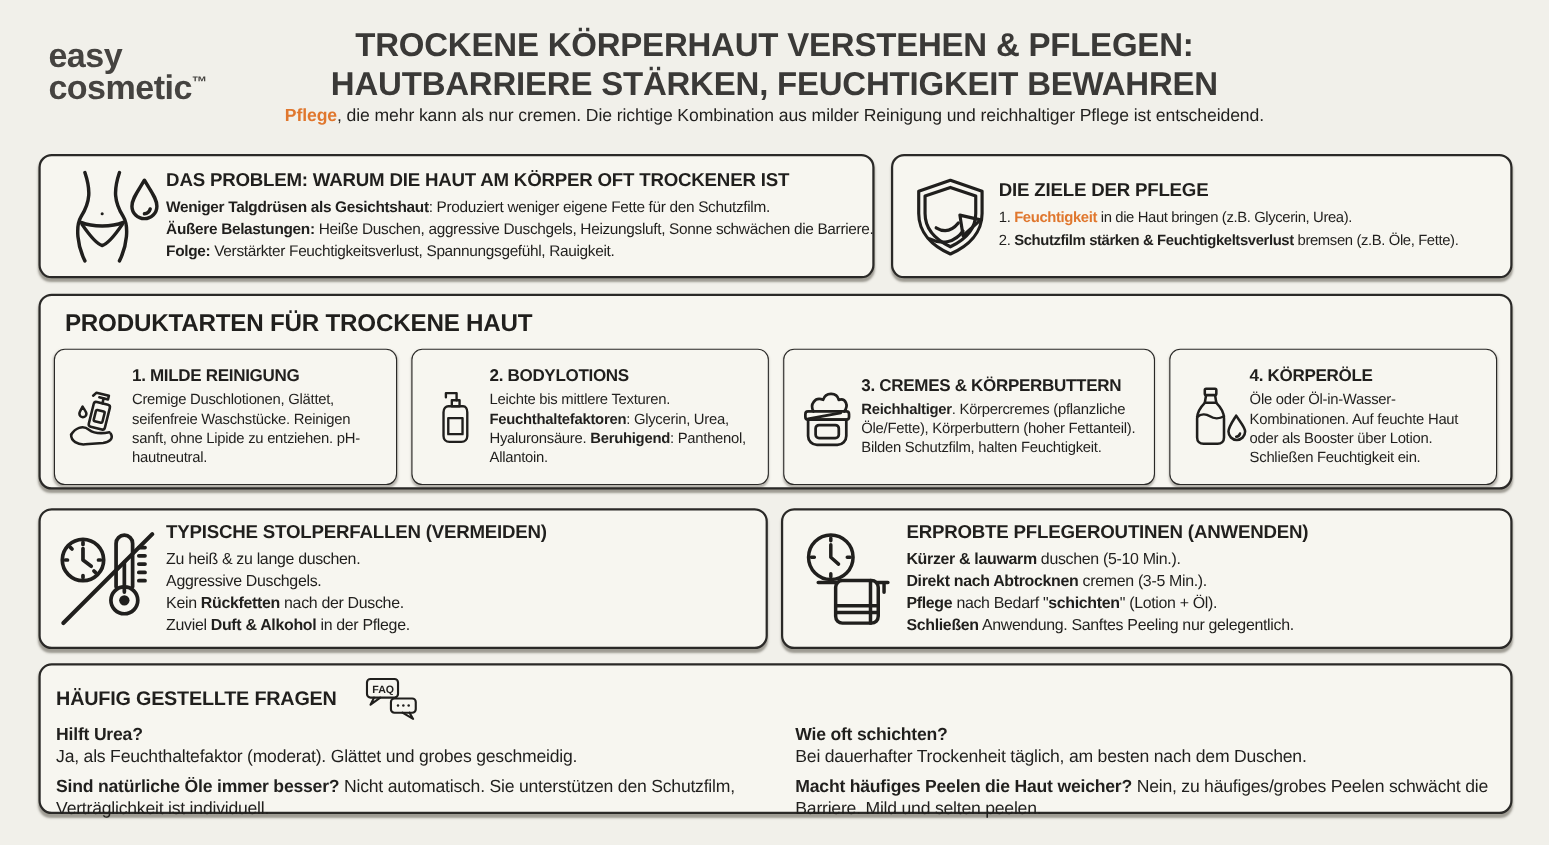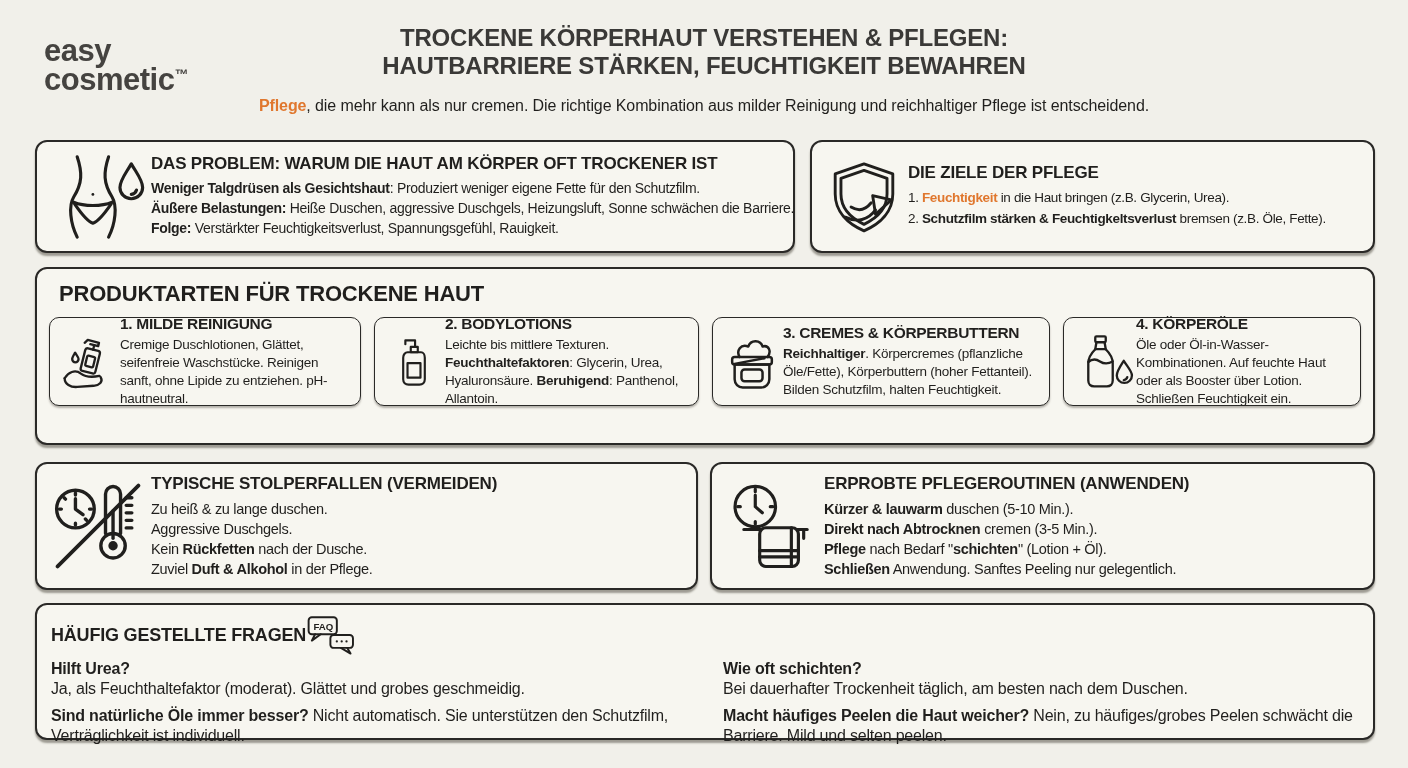--- a/index.html
+++ b/index.html
@@ -14,21 +14,21 @@
     color:var(--ink);
     overflow:hidden;
   }
   .canvas{position:relative; width:1408px; height:768px;}
 
   
   .logo{position:absolute; left:44px; top:36px; line-height:.95; color:var(--logo);
         font-weight:bold; font-size:31px; letter-spacing:-0.5px;}
   .logo sup{font-size:14px; vertical-align:super;}
   .title-block{position:absolute; left:0; right:0; top:24px; text-align:center;}
-  .title-line{font-size:24px; font-weight:bold; color:var(--title); letter-spacing:-0.2px;
+  .title-line{font-size:30px; font-weight:bold; color:var(--title); letter-spacing:-0.2px;
               line-height:1.17; white-space:nowrap;}
   .subtitle{position:absolute; left:0; right:0; top:97px; text-align:center; font-size:16px;
             letter-spacing:-0.1px; white-space:nowrap;}
   .subtitle .rich-line{display:inline;}
 
   
   .panel{
     position:absolute; background:var(--panel);
     border:2px solid var(--border); border-radius:12px;
     box-shadow:0 3px 2px rgba(55,50,40,.45);
@@ -44,42 +44,42 @@
 
   #problem-panel{left:35px; top:140px; width:760px; height:113px; padding:6px 10px;}
   #problem-panel .icon-box{width:104px;}
   #goals-panel{left:810px; top:140px; width:565px; height:113px; padding:6px 8px;}
   #goals-panel .icon-box{width:88px;}
   #goals-panel .lines .rich-line{font-size:13.5px; letter-spacing:-0.35px; line-height:1.55;}
 
   
   #products-panel{left:35px; top:267px; width:1340px; height:178px; display:block; padding:10px 12px;}
   .section-title{font-size:22px; font-weight:bold; letter-spacing:-0.2px; margin:2px 0 10px 10px;}
-  .cards{display:flex; gap:13px; height:89px;}
+  .cards{display:flex; gap:13px; height:124px;}
   .card{
     background:var(--panel); border:1.5px solid var(--border); border-radius:10px;
     box-shadow:0 2px 2px rgba(55,50,40,.35);
     display:flex; align-items:center; padding:6px 8px;
   }
   .card .icon-box{flex:0 0 62px; display:flex; align-items:center; justify-content:center;}
   .card .content{flex:1; min-width:0;}
   .card-title{font-size:15.5px; font-weight:bold; letter-spacing:-0.3px; margin-bottom:3px; white-space:nowrap;}
   .card .lines .rich-line{font-size:13.5px; line-height:1.32; letter-spacing:-0.25px; white-space:normal;}
   #card-1{flex:0 0 312px;} #card-2{flex:0 0 325px;} #card-3{flex:0 0 338px;} #card-4{flex:1;}
 
   
   #pitfalls-panel{left:35px; top:462px; width:663px; height:128px; padding:6px 8px;}
   #pitfalls-panel .icon-box{width:106px;}
   #routines-panel{left:710px; top:462px; width:665px; height:128px; padding:6px 8px;}
   #routines-panel .icon-box{width:104px;}
   #pitfalls-panel .lines .rich-line, #routines-panel .lines .rich-line{font-size:14.5px; line-height:1.38;}
 
   
   #faq-panel{left:35px; top:603px; width:1340px; height:137px; display:block; padding:10px 14px;}
-  .faq-title-row{display:flex; align-items:center; gap:1px; margin-bottom:4px;}
+  .faq-title-row{display:flex; align-items:center; gap:26px; margin-bottom:4px;}
   .faq-title{font-size:18px; font-weight:bold; letter-spacing:-0.2px;}
   .faq-cols{display:flex;}
   .faq-col{min-width:0;}
   .faq-col-left{width:672px; padding-left:0;}
   .faq-col-right{flex:1;}
   .faq-item{margin-bottom:7px;}
   .faq-item .rich-line{font-size:16px; line-height:1.25; letter-spacing:-0.2px;}
 
   svg{display:block;}
   .stroke-icon{color:var(--ink);}

